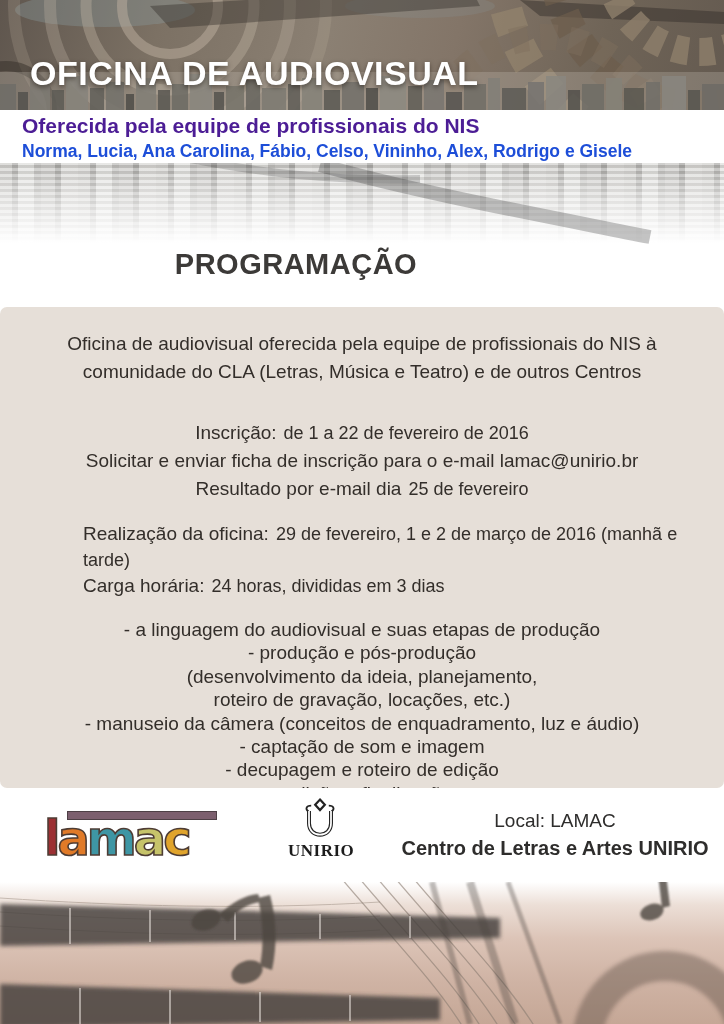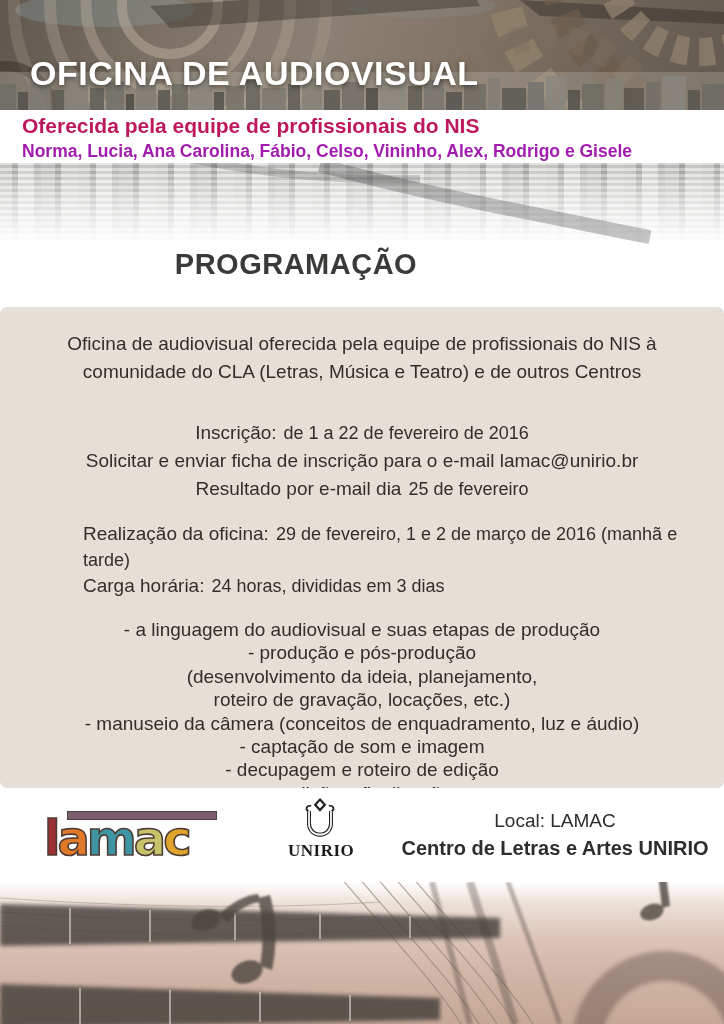--- a/index.html
+++ b/index.html
@@ -9,22 +9,22 @@
 
   
   .hdr{position:absolute;left:0;top:0;width:724px;height:110px;
        background:linear-gradient(104deg,#5f564e 0%,#7c7164 22%,#8b8073 45%,#837568 62%,#6f6457 82%,#645a50 100%);}
   .hdr .art{position:absolute;left:0;top:0;width:724px;height:110px;}
   .hdr h1{position:absolute;left:30px;top:54px;margin:0;font-size:34px;font-weight:700;color:#fff;
           letter-spacing:.5px;text-shadow:0 2px 5px rgba(25,18,12,.55);}
 
   
   .band{position:absolute;left:0;top:110px;width:724px;height:53px;background:#fff;}
-  .band .subtitle{margin:4px 0 0 22px;font-size:21px;font-weight:700;color:#be185d;}
-  .band .team{margin:3px 0 0 22px;font-size:17.5px;font-weight:700;color:#a21caf;}
+  .band .subtitle{margin:4px 0 0 22px;font-size:21px;font-weight:700;color:#4c1d95;}
+  .band .team{margin:3px 0 0 22px;font-size:17.5px;font-weight:700;color:#1d4ed8;}
 
   
   .city{position:absolute;left:0;top:163px;width:724px;height:89px;
         background:repeating-linear-gradient(90deg,#cfcecb 0 12px,#a9a8a5 12px 18px,#dededb 18px 34px,
                   #b9b8b5 34px 41px,#c6c5c2 41px 55px,#9f9e9b 55px 61px,#d6d5d2 61px 78px);}
   .city::before{content:"";position:absolute;inset:0;
         background:repeating-linear-gradient(0deg,rgba(118,116,112,.22) 0 3px,rgba(255,255,255,.28) 3px 6px);}
   .city::after{content:"";position:absolute;inset:0;
         background:linear-gradient(180deg,rgba(255,255,255,.05) 0%,rgba(255,255,255,.55) 42%,#fff 90%);}
   .city .art{position:absolute;inset:0;z-index:2;}

